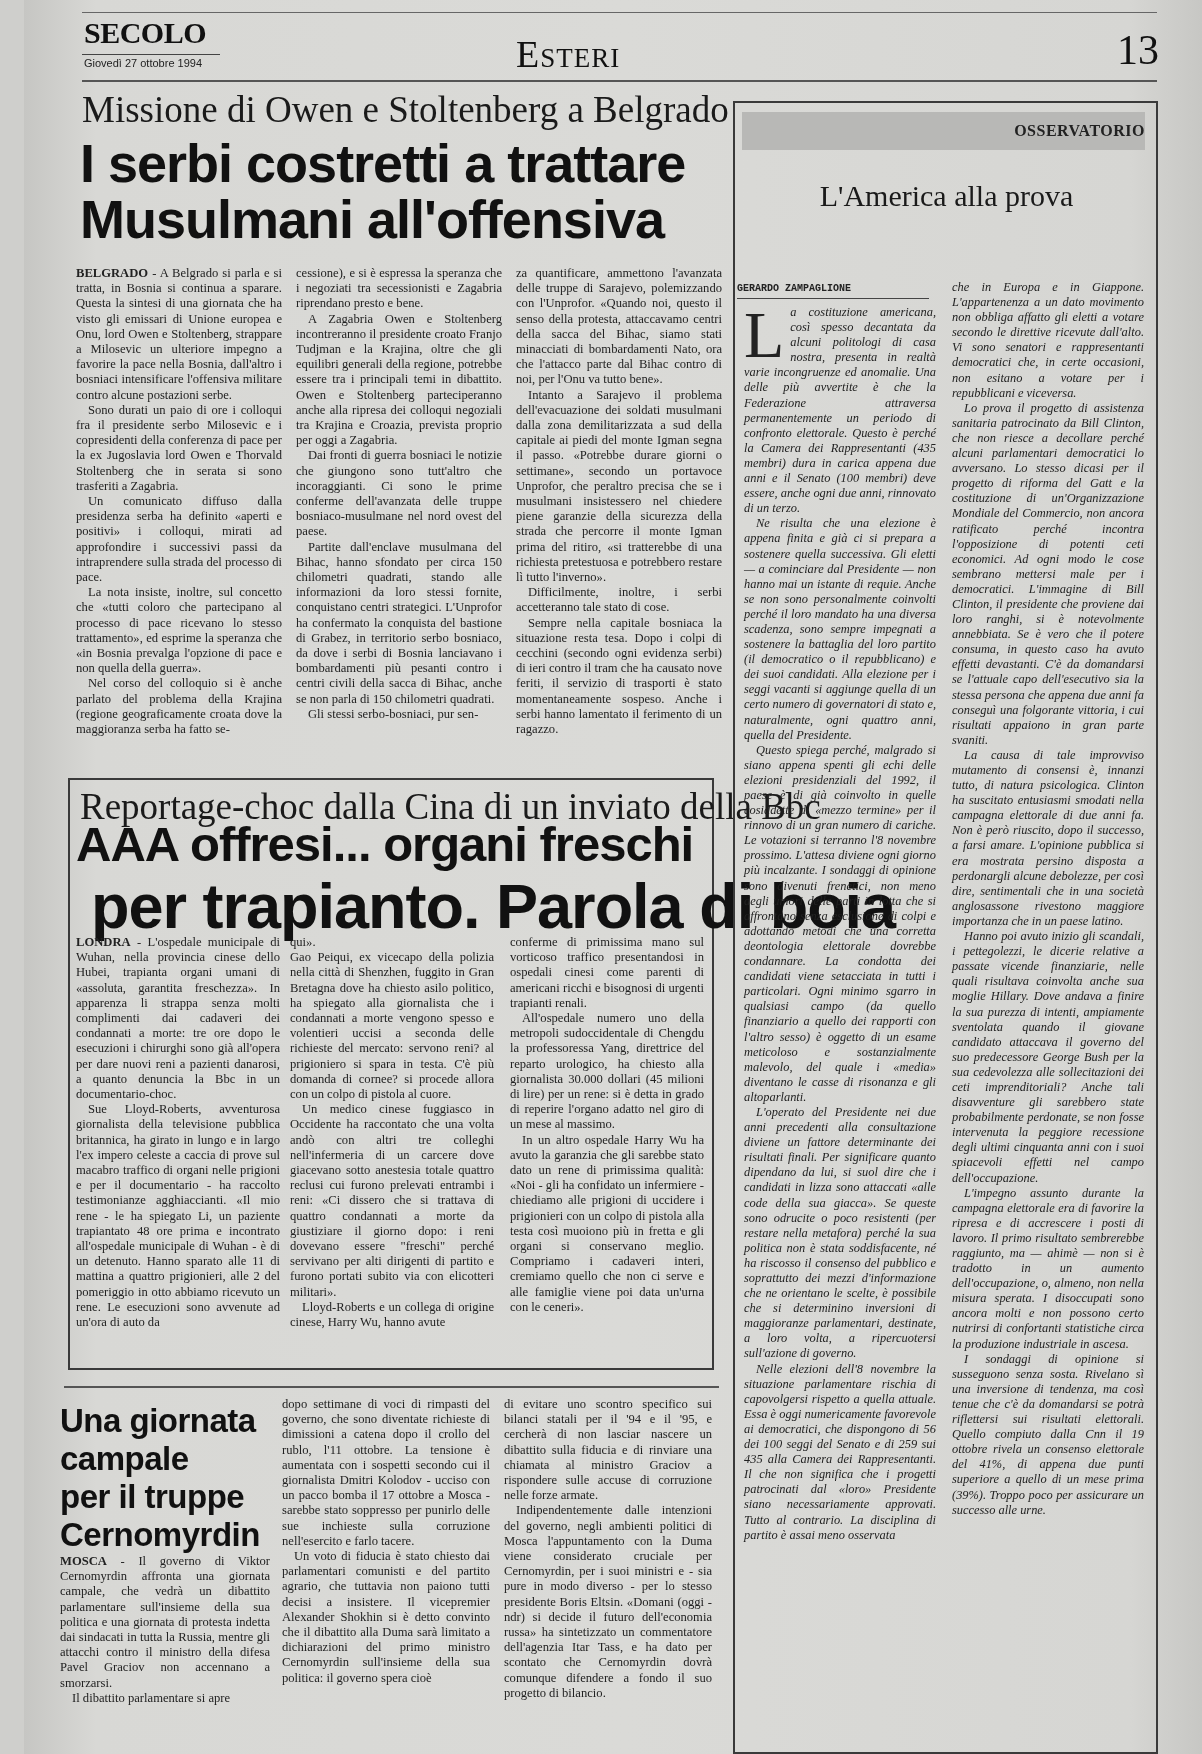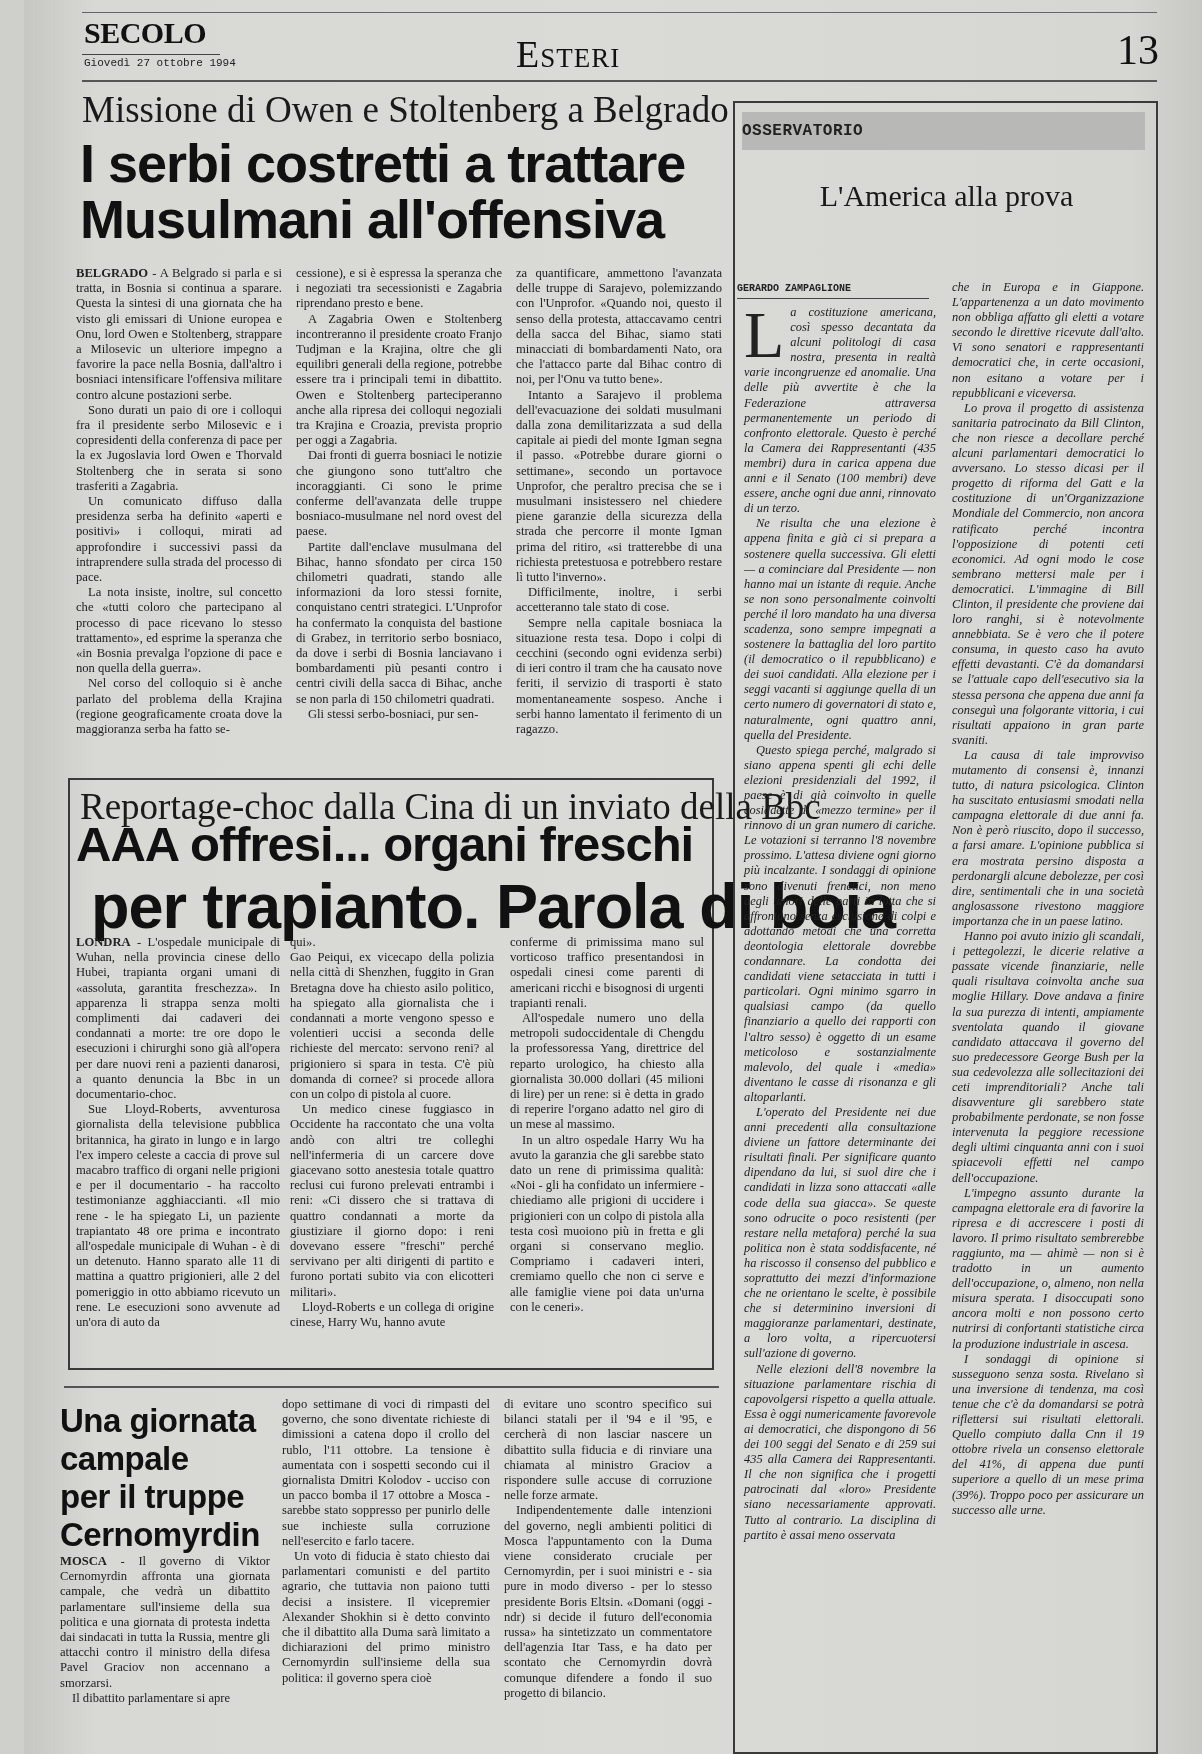--- a/index.html
+++ b/index.html
@@ -14,21 +14,21 @@
     position:absolute; left:0; top:0; width:1202px; height:1754px;
     background:linear-gradient(90deg,#c6c6c3 0%,#d8d8d5 6%,#dadad7 50%,#d6d6d3 92%,#c2c2bf 100%);
     margin-left:24px;
   }
   .abs { position:absolute; }
   .rule { position:absolute; background:#444; height:1px; }
   .masthead-logo {
     left:60px; top:16px; font-family:"Liberation Serif", serif; font-weight:bold;
     font-size:30px; letter-spacing:-0.5px; color:#111;
   }
-  .masthead-date { left:60px; top:57px; font-family:Liberation Mono, monospace; font-size:11px; color:#222; }
+  .masthead-date { left:60px; top:57px; font-family:Liberation Sans, sans-serif; font-size:11px; color:#222; }
   .section-name {
     left:492px; top:32px; font-family:"Liberation Serif", serif; font-size:38px; letter-spacing:1px; color:#111;
     font-variant:small-caps;
   }
   .page-number { left:1093px; top:26px; font-family:"Liberation Serif", serif; font-size:42px; color:#111; }
 
   .kicker { font-family:"Liberation Serif", serif; color:#1a1a1a; white-space:nowrap; }
   .headline-bold {
     font-family:"Liberation Sans", sans-serif; font-weight:bold; color:#111; line-height:1.0;
     letter-spacing:-1px; white-space:nowrap;
@@ -39,21 +39,21 @@
   }
   .col p { margin:0; text-indent:12px; }
   .col p.first { text-indent:0; }
   .dateline { font-weight:bold; }
   .italic .col, .col.italic { font-style:italic; }
 
   .box-bbc { left:44px; top:778px; width:642px; height:588px; border:2px solid #3a3a3a; }
   .box-obs { left:709px; top:101px; width:421px; height:1649px; border:2px solid #3a3a3a; }
   .obs-bar {
     left:718px; top:112px; width:403px; height:38px; background:#b8b8b6;
-    font-family:Liberation Mono, monospace; font-weight:bold; font-size:16px; text-align:left; line-height:38px; color:#222;
+    font-family:Liberation Serif, serif; font-weight:bold; font-size:16px; text-align:right; line-height:38px; color:#222;
     letter-spacing:0.5px;
   }
   .byline {
     left:713px; top:283px; font-family:Liberation Mono, monospace; font-weight:bold; font-size:10px; color:#222;
     border-bottom:1px solid #444; width:192px; padding-bottom:4px;
   }
   .dropcap {
     float:left; font-family:"Liberation Serif", serif; font-size:66px; line-height:56px; margin:2px 6px 0 0; color:#222; font-style:normal;
   }
 </style>

